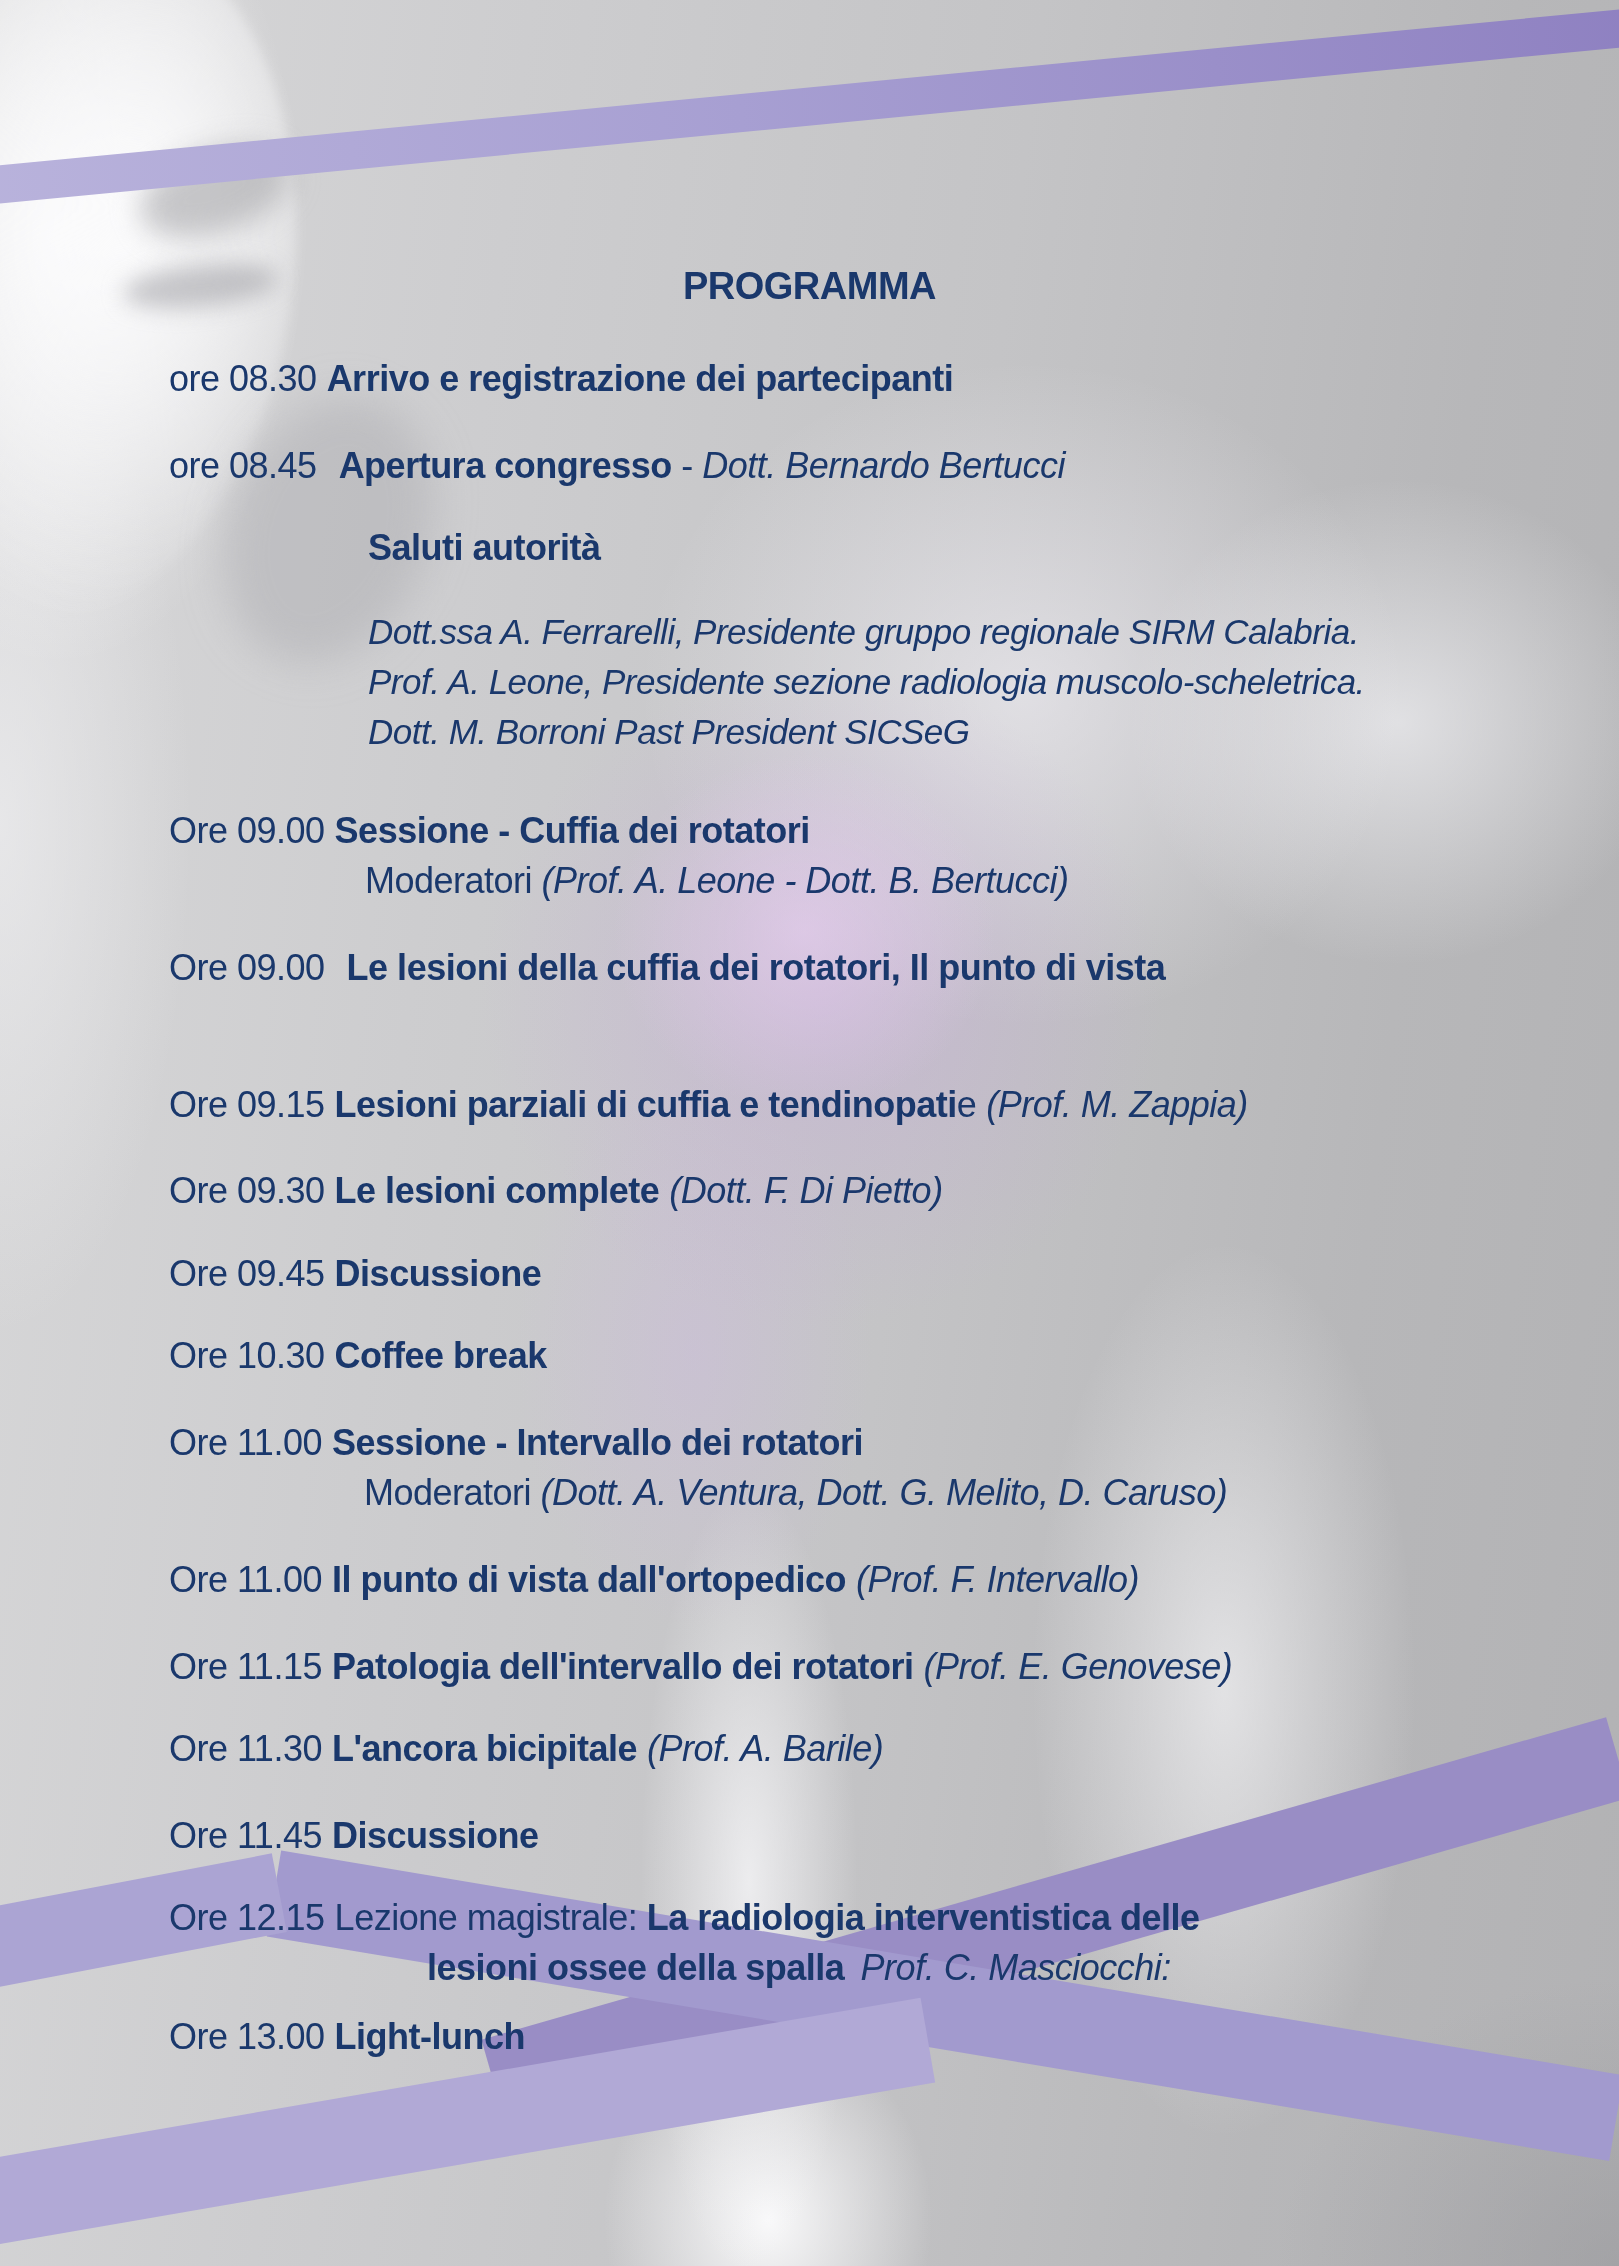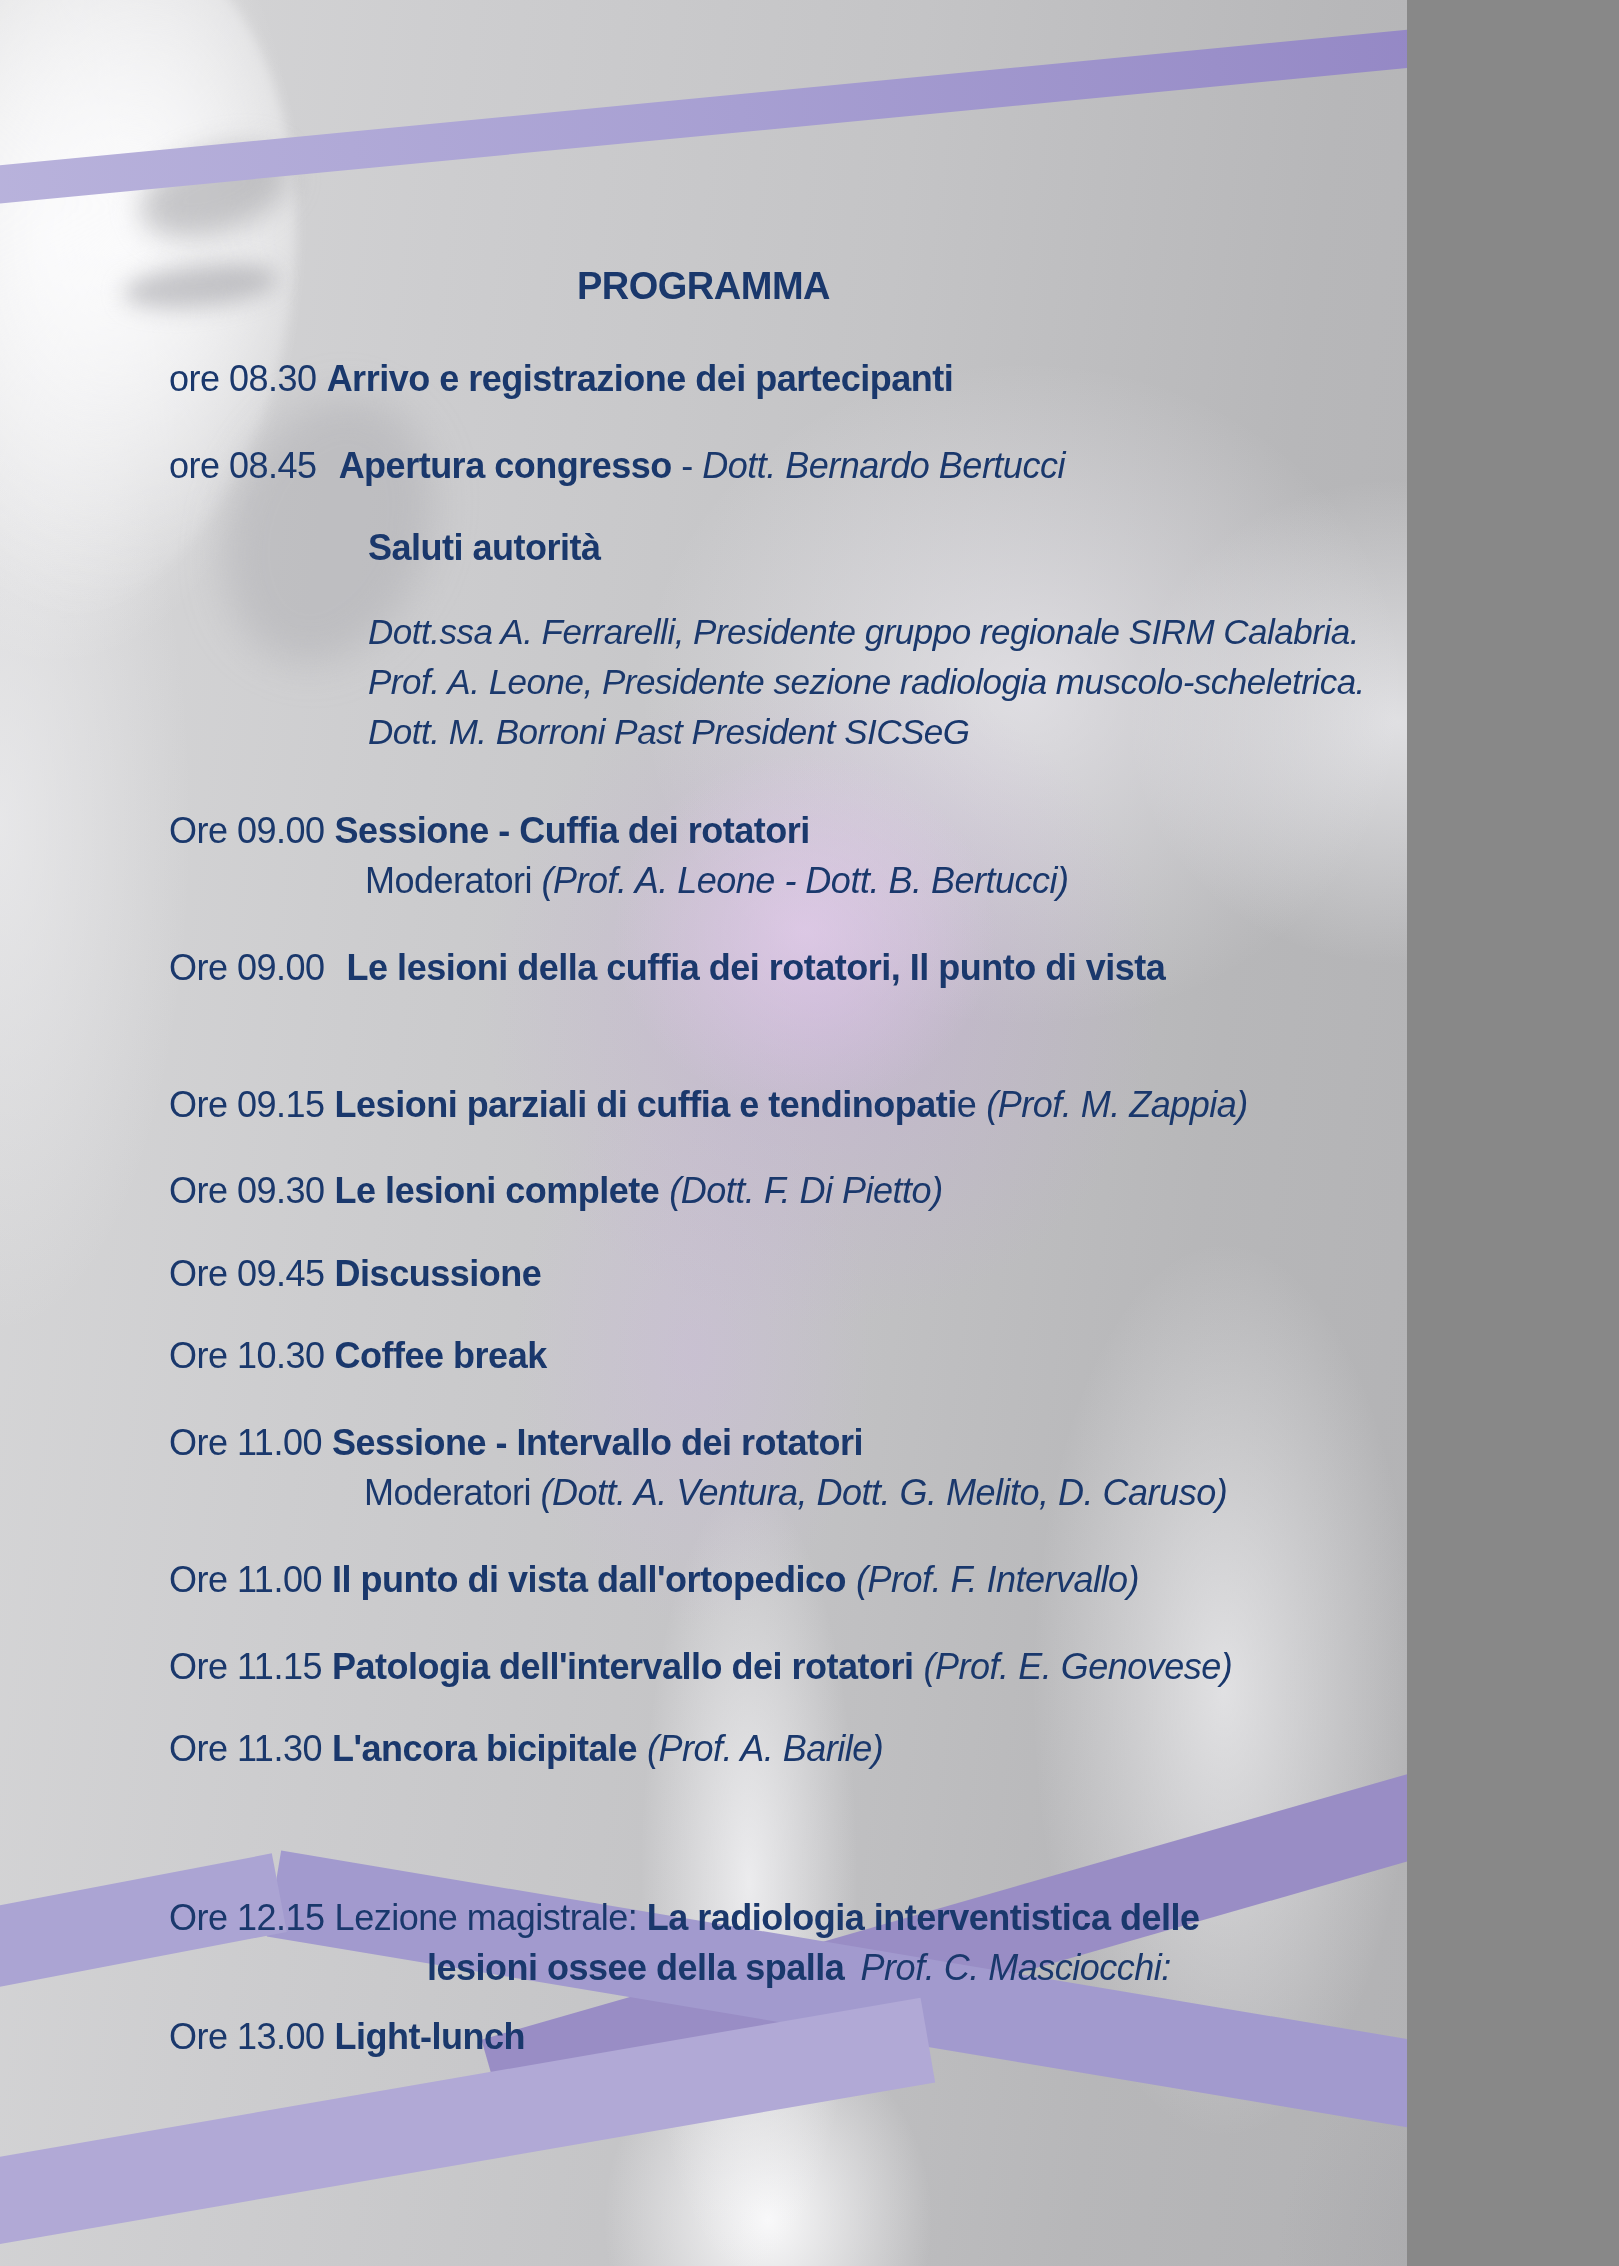--- a/index.html
+++ b/index.html
@@ -1,18 +1,18 @@
 <!DOCTYPE html>
 <html style="font-size:14.6px"><head>
 <meta charset="utf-8">
 <style>
   html,body{margin:0;padding:0;background:#888;}
   #poster{
     position:relative;
-    width:1407px;height:2267px;
+    width:1619px;height:2267px;
     overflow:hidden;
     font-family:"Liberation Sans", sans-serif;
   }
   
   .bg{
     position:absolute;inset:0;
     background:
       radial-gradient(ellipse 274px 256px at 804px 932px, rgba(234,208,242,0.60), rgba(234,208,242,0) 70%),
       radial-gradient(ellipse 475px 457px at 822px 996px, rgba(198,168,220,0.45), rgba(198,168,220,0) 72%),
       radial-gradient(ellipse 256px 393px at 694px 1352px, rgba(206,183,227,0.35), rgba(206,183,227,0) 70%),
@@ -139,20 +139,23 @@
   </div>
 
   <div class="line" style="top:1646px;left:169px">
     <span class="time">Ore 11.15</span><span class="b">Patologia dell'intervallo dei rotatori</span><span class="i ml">(Prof. E. Genovese)</span>
   </div>
 
   <div class="line" style="top:1728px;left:169px">
     <span class="time">Ore 11.30</span><span class="b">L'ancora bicipitale</span><span class="i ml">(Prof. A. Barile)</span>
   </div>
 
+  <div class="line" style="top:1815px;left:169px">
+    <span class="time">Ore 11.45</span><span class="b">Discussione</span>
+  </div>
 
   <div class="line" style="top:1897px;left:169px">
     <span class="time">Ore 12.15</span><span class="pre">Lezione magistrale: </span><span class="b">La radiologia interventistica delle</span>
   </div>
   <div class="line" style="top:1947px;left:427px">
     <span class="b">lesioni ossee della spalla</span><span class="i" style="margin-left:16.4px">Prof. C. Masciocchi:</span>
   </div>
 
   <div class="line" style="top:2016px;left:169px">
     <span class="time">Ore 13.00</span><span class="b">Light-lunch</span>

